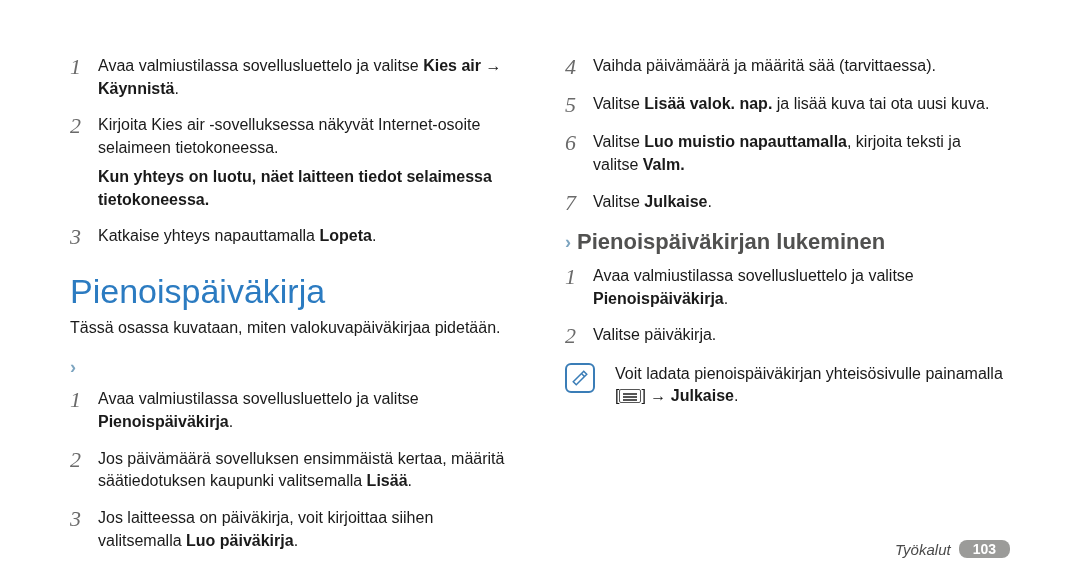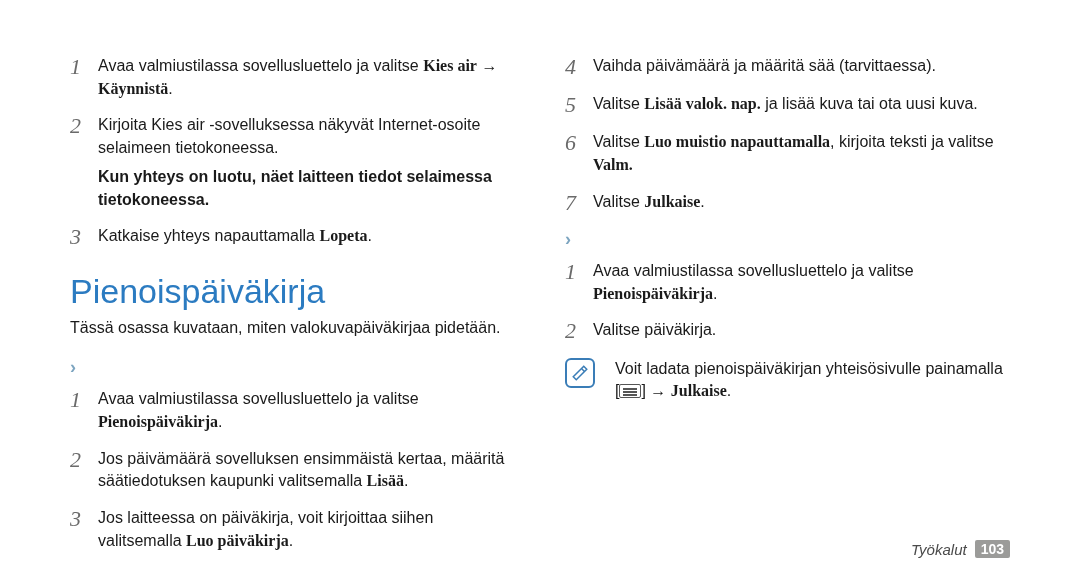--- a/index.html
+++ b/index.html
@@ -55,21 +55,21 @@
     font-weight: bold;
     margin: 14px 0 10px 0;
     display: flex;
     align-items: center;
     gap: 6px;
   }
   .chev {
     color: #7da5c0;
     font-size: 18px;
   }
-  b { font-weight: bold; font-family: Liberation Serif, serif; }
+  b { font-weight: bold; }
   .note {
     display: flex;
     gap: 20px;
     margin-top: 4px;
     font-size: 16px;
     line-height: 1.42;
   }
   .note-icon {
     width: 30px; height: 30px;
     border: 2px solid #3a7db7;
@@ -108,22 +108,22 @@
     gap: 8px;
     font-size: 15px;
     font-style: italic;
     color: #4a4a4a;
   }
   .pg {
     background: #9b9b99;
     color: #fff;
     font-style: normal;
     font-weight: bold;
-    padding: 1px 6px;
-    border-radius: 2px;
+    padding: 1px 14px;
+    border-radius: 8px;
     font-size: 14px;
   }
 </style>
 </head>
 <body>
 
 <div class="page">
 
   <div class="col">
 
@@ -204,20 +204,21 @@
 
     <div class="step">
       <div class="step-num">7</div>
       <div class="step-body">
         <span>Valitse </span><b>Julkaise</b><span>.</span>
       </div>
     </div>
 
     <h2 class="hdr2">
       <span class="chev">›</span>
+      <span>Pienoispäiväkirjan lukeminen</span>
     </h2>
 
     <div class="step">
       <div class="step-num">1</div>
       <div class="step-body">
         <span>Avaa valmiustilassa sovellusluettelo ja valitse </span><b>Pienoispäiväkirja</b><span>.</span>
       </div>
     </div>
 
     <div class="step">

